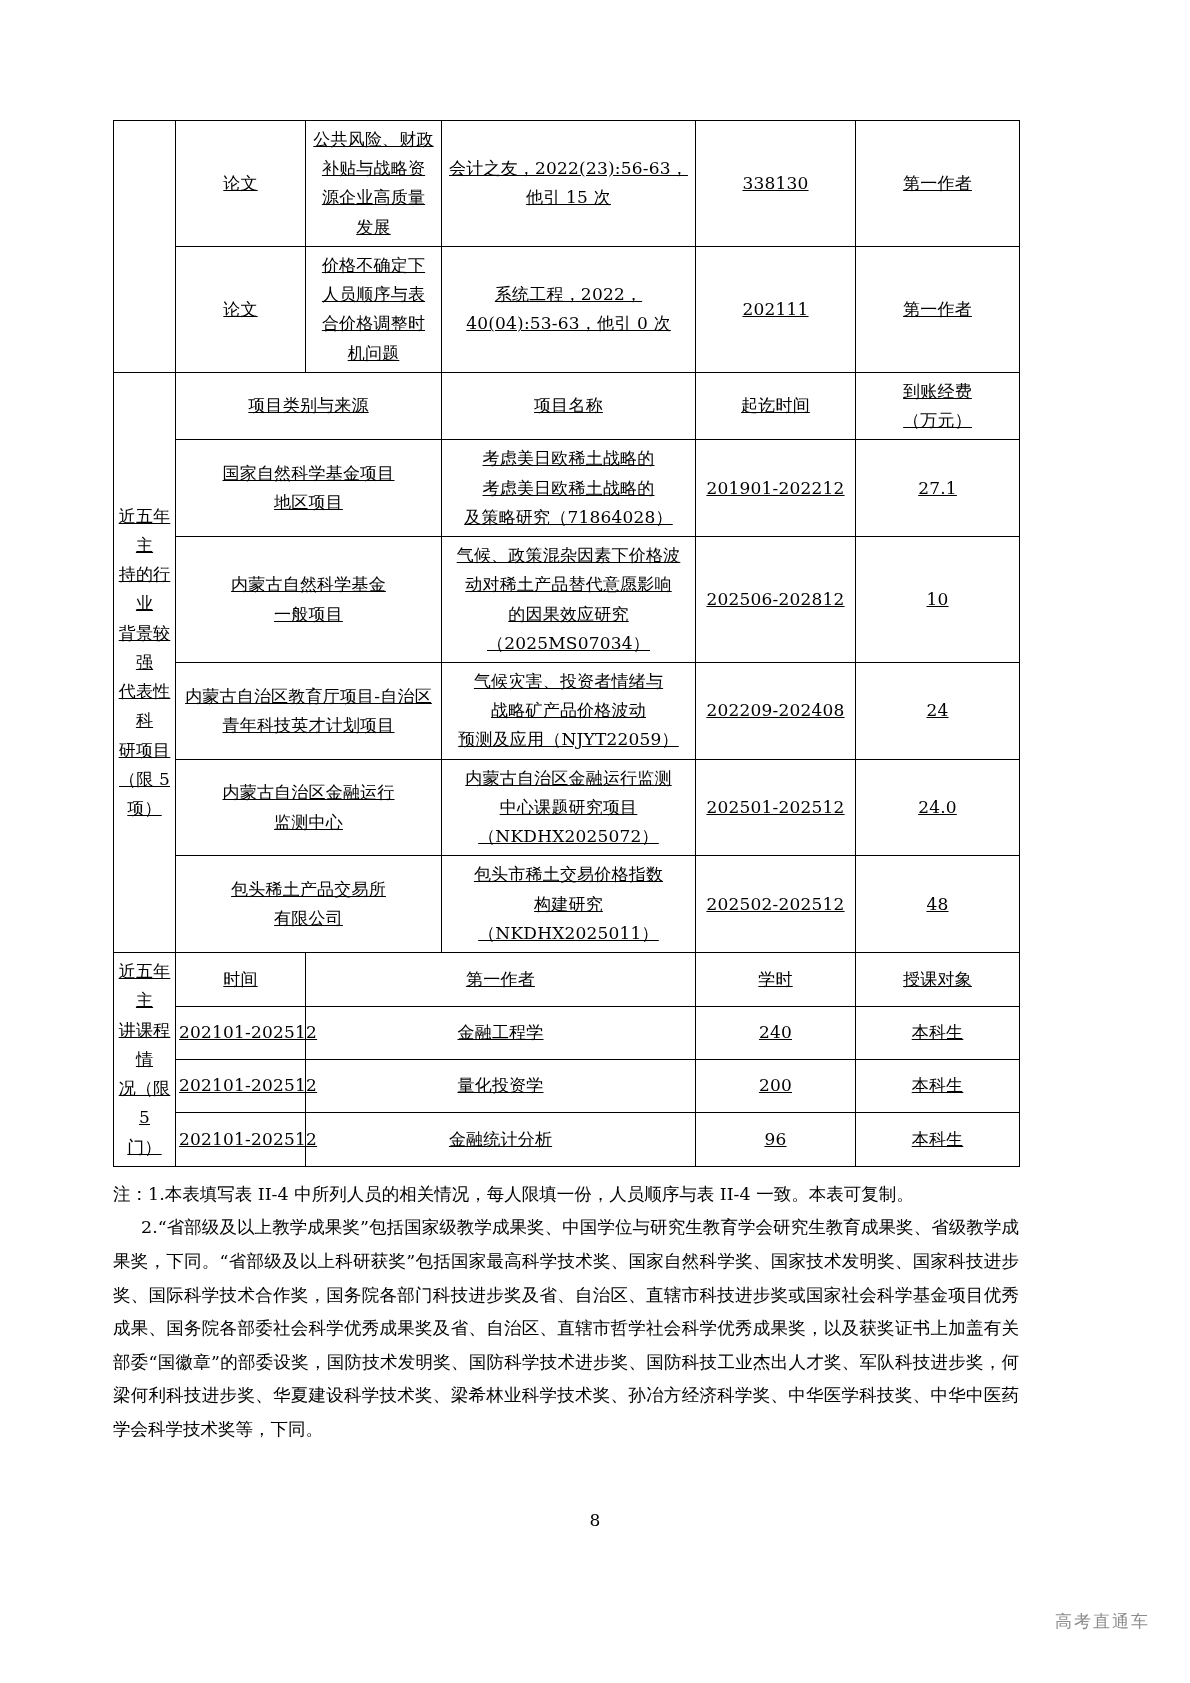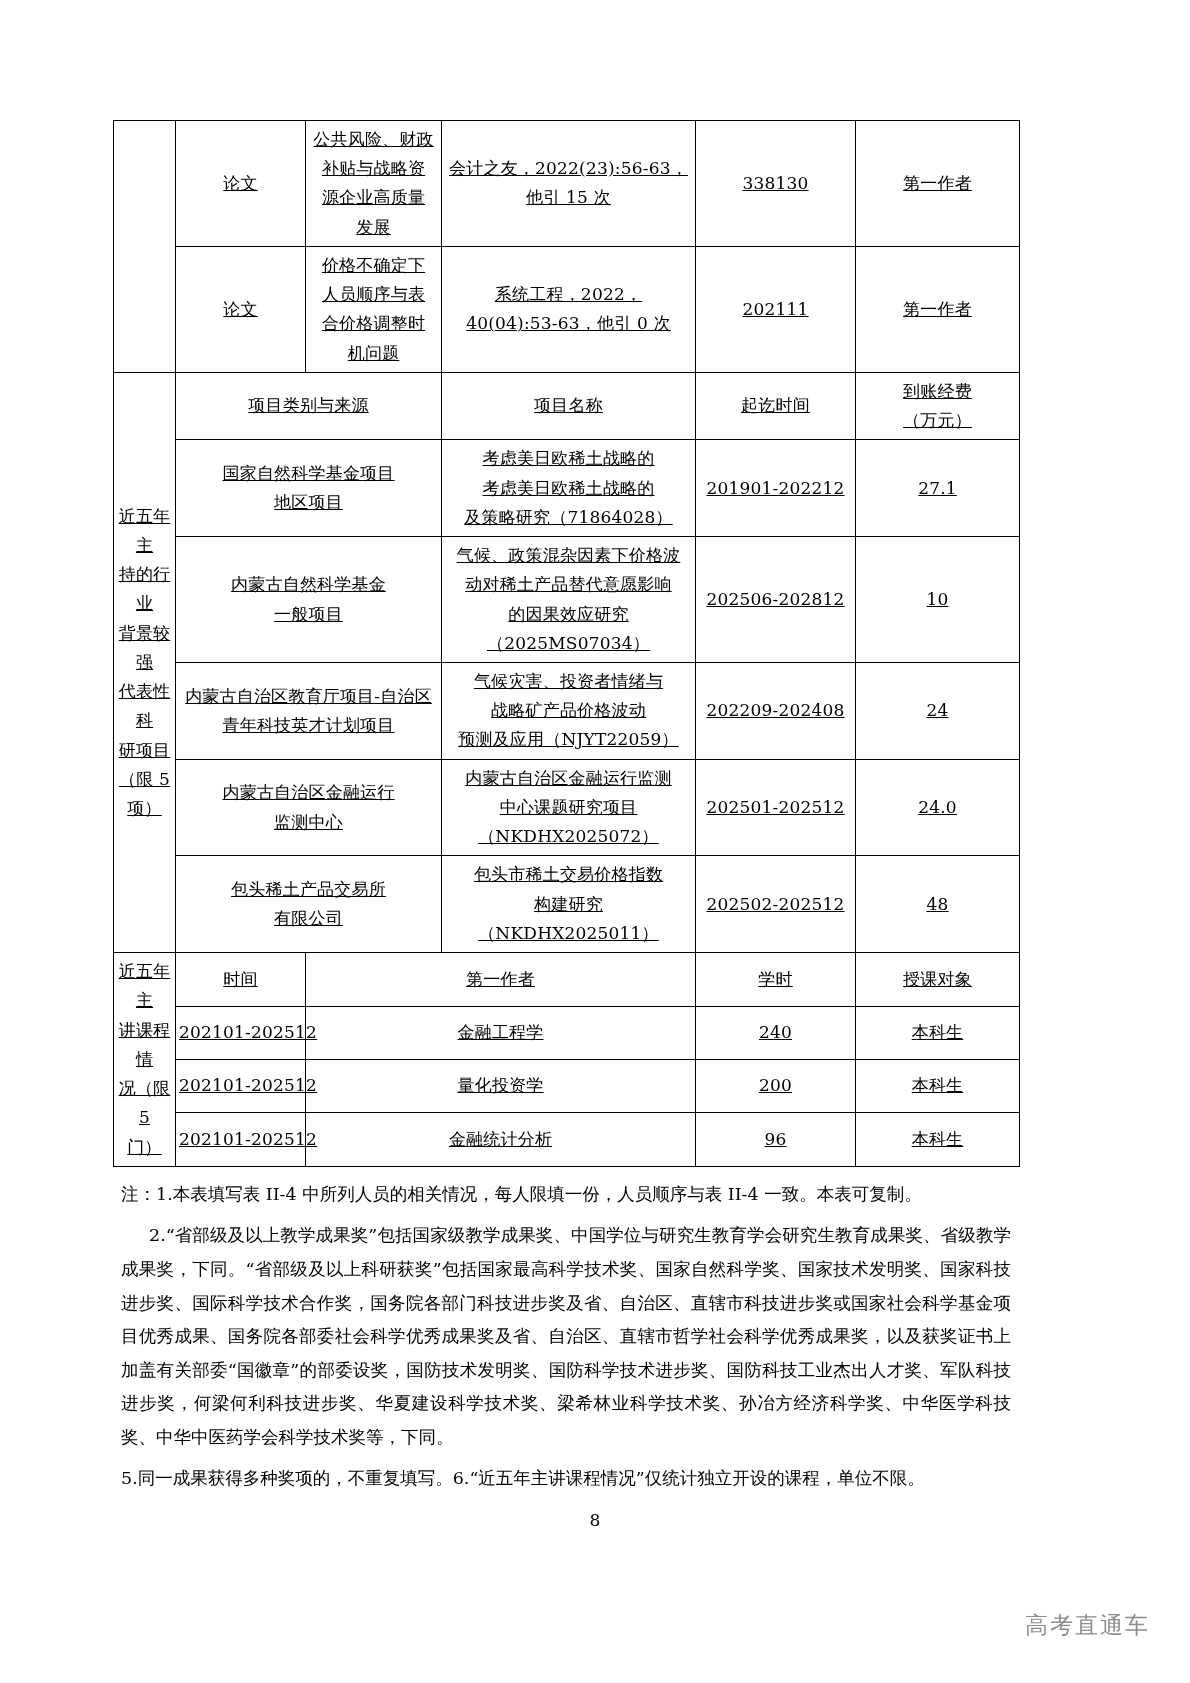--- a/index.html
+++ b/index.html
@@ -60,42 +60,42 @@
   
   .notes {
     margin-top: 11px;
     font-size: 17.5px;
     line-height: 1.92;
     font-family: "DejaVu Serif", "Liberation Serif", serif;
     width: 906px;
     letter-spacing: 0px;
   }
   .notes p {
-    margin: 8px;
+    margin: 0;
     text-align: justify;
     text-justify: inter-ideograph;
   }
   .note-indent-1 { text-indent: 28px; }
   .note-indent-2 { text-indent: 32px; }
 
   
   .page-number {
     position: absolute;
     left: 0;
     top: 1510px;
     width: 1190px;
     text-align: center;
     font-size: 17px;
     font-family: "DejaVu Serif", "Liberation Serif", serif;
   }
   .watermark {
     position: absolute;
     right: 40px;
     top: 1610px;
-    font-size: 23px;
+    font-size: 17px;
     color: #8c8c8c;
     font-family: "DejaVu Sans", "Liberation Sans", sans-serif;
     letter-spacing: 2px;
   }
 </style>
 </head>
 <body>
 
 <div class="page">
   <div class="content">
@@ -265,20 +265,19 @@
         <td>96</td>
         <td>本科生</td>
       </tr>
 
     </tbody>
       </table>
 
     <div class="notes">
       <p>注：1.本表填写表 II-4 中所列人员的相关情况，每人限填一份，人员顺序与表 II-4 一致。本表可复制。</p>
       <p class="note-indent-1">2.“省部级及以上教学成果奖”包括国家级教学成果奖、中国学位与研究生教育学会研究生教育成果奖、省级教学成果奖，下同。“省部级及以上科研获奖”包括国家最高科学技术奖、国家自然科学奖、国家技术发明奖、国家科技进步奖、国际科学技术合作奖，国务院各部门科技进步奖及省、自治区、直辖市科技进步奖或国家社会科学基金项目优秀成果、国务院各部委社会科学优秀成果奖及省、自治区、直辖市哲学社会科学优秀成果奖，以及获奖证书上加盖有关部委“国徽章”的部委设奖，国防技术发明奖、国防科学技术进步奖、国防科技工业杰出人才奖、军队科技进步奖，何梁何利科技进步奖、华夏建设科学技术奖、梁希林业科学技术奖、孙冶方经济科学奖、中华医学科技奖、中华中医药学会科学技术奖等，下同。</p>
-      <p>5.同一成果获得多种奖项的，不重复填写。6.“近五年主讲课程情况”仅统计独立开设的课程，单位不限。</p>
     </div>
 
   </div>
 
   <div class="page-number">8</div>
   <div class="watermark">高考直通车</div>
 </div>
 
 </body></html>

